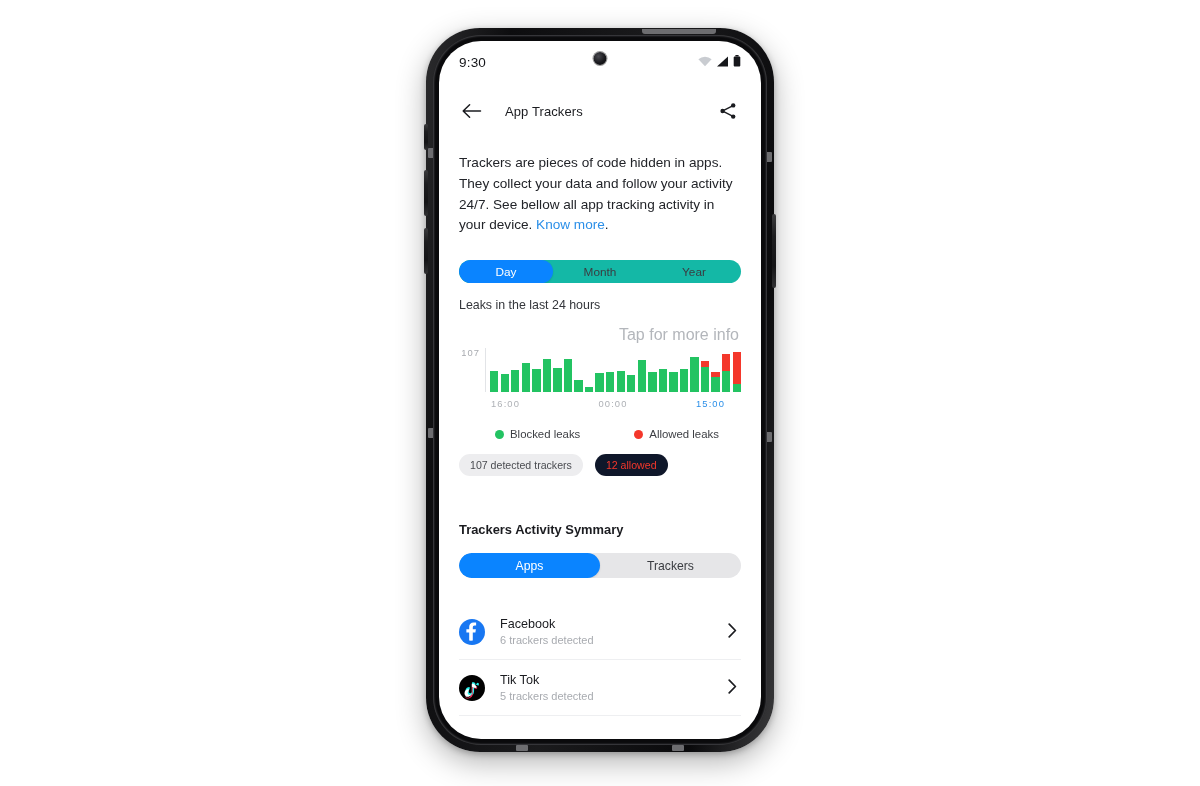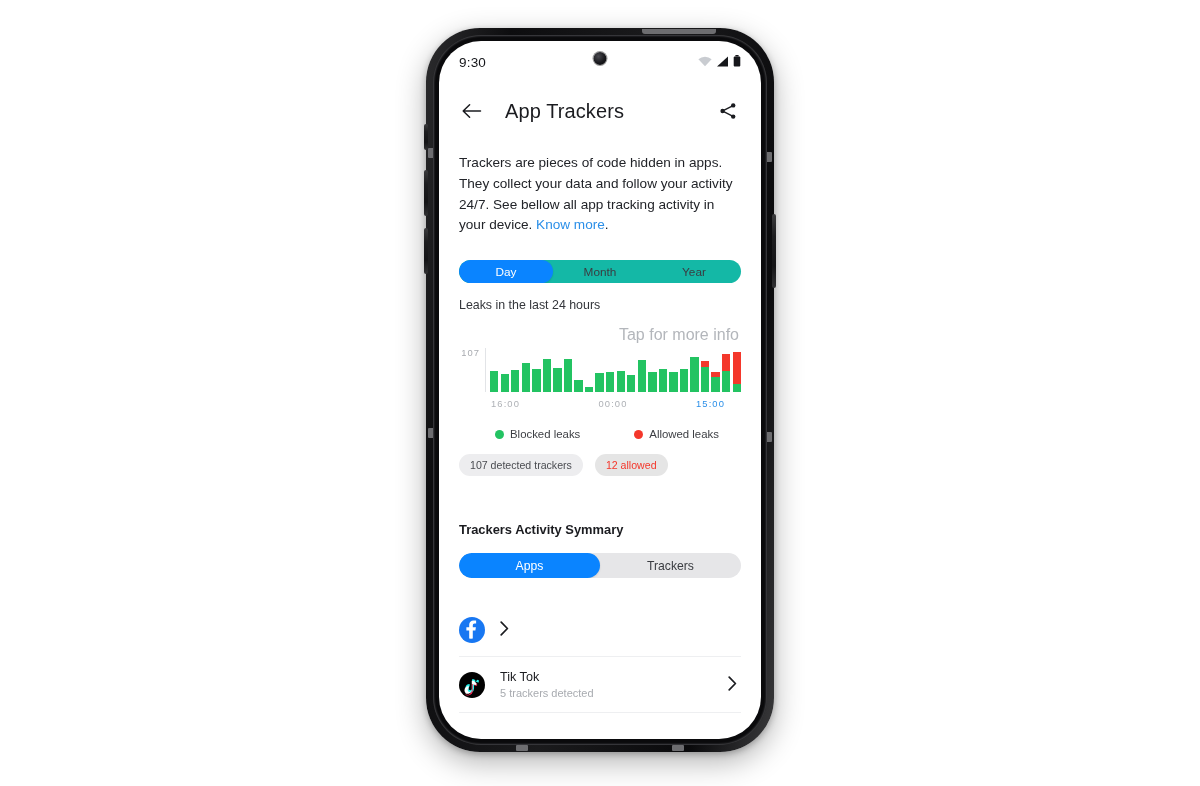--- a/index.html
+++ b/index.html
@@ -79,21 +79,21 @@
   .status-icons {
     margin-left: auto; display: flex; align-items: center; gap: 4px;
   }
 
   
   .app-bar {
     height: 56px; display: flex; align-items: center;
     padding: 0 20px;
   }
   .appbar-title {
-    font-size: 20px; color: #1b1c20; margin-left: 20px; letter-spacing: .1px;
+    font-size: 13px; color: #1b1c20; margin-left: 20px; letter-spacing: .1px;
   }
   .icon-btn { display:flex; align-items:center; justify-content:center; width:26px; height:26px; cursor:pointer; }
   .spacer { flex: 1; }
 
   
   .content { padding: 0 20px; }
 
   .intro {
     margin-top: 14px;
     font-size: 13.6px; line-height: 20.8px; color: #222429;
@@ -170,21 +170,21 @@
   .dot.green { background: #23c362; }
   .dot.red   { background: #f4372b; }
   .legend-text { font-size: 11.4px; color: #3c3e43; }
 
   
   .badges { margin-top: 14px; display: flex; align-items: center; gap: 12px; }
   .badge {
     font-size: 10.6px; padding: 5px 11px; border-radius: 11px; white-space: nowrap;
   }
   .badge.grey { background: #ededef; color: #4a4c51; }
-  .badge.red  { background: #e5e5e5; color: #f4372b; }
+  .badge.red  { background: #0f172a; color: #f4372b; }
 
   
   .summary-title {
     margin-top: 46px;
     font-size: 12.9px; font-weight: bold; color: #1b1c20;
   }
   .tabs {
     margin-top: 16px;
     display: flex; height: 25px;
     background: #e6e6e8; border-radius: 13px; overflow: hidden;
@@ -402,20 +402,24 @@
 
         <div class="app-list">
 
           <div class="app-row">
             <span class="app-icon">
               <svg width="26" height="26" viewBox="0 0 26 26">
                 <circle cx="13" cy="13" r="13" fill="#1877F2"></circle>
                 <path d="M16.4 13.6 L16.9 10.3 H13.8 V8.2 c0-.9.45-1.8 1.87-1.8 h1.45 V3.6 s-1.32-.22-2.58-.22c-2.63 0-4.35 1.6-4.35 4.48 v2.44 H7.38 v3.3 h2.81 v7.95 a11.2 11.2 0 0 0 3.6 0 v-7.95 z" fill="#fff"></path>
               </svg>
             </span>
+            <div class="app-meta">
+              <div class="app-name">Facebook</div>
+              <div class="app-sub">6 trackers detected</div>
+            </div>
             <span class="chev">
               <svg width="9" height="15" viewBox="0 0 9 15">
                 <path d="M1.2 1.2 L7.4 7.5 L1.2 13.8" stroke="#1b1c20" stroke-width="1.7" fill="none" stroke-linecap="round" stroke-linejoin="round"></path>
               </svg>
             </span>
           </div>
 
           <div class="app-row">
             <span class="app-icon">
               <svg width="26" height="26" viewBox="0 0 26 26">

